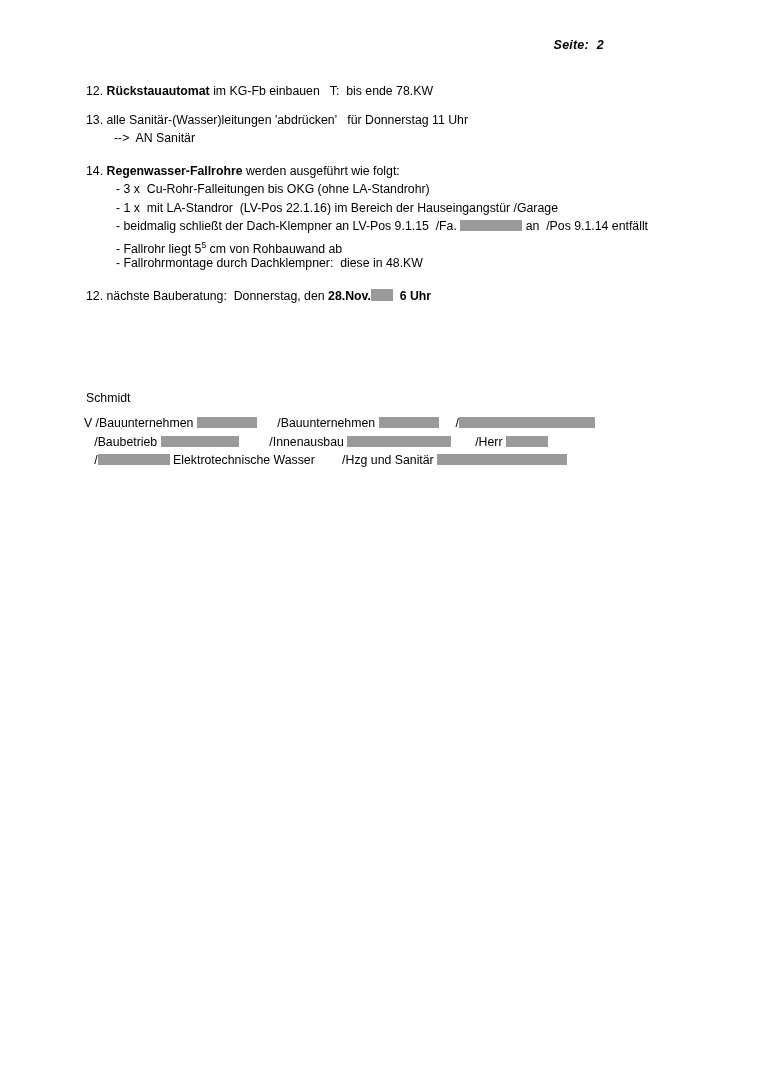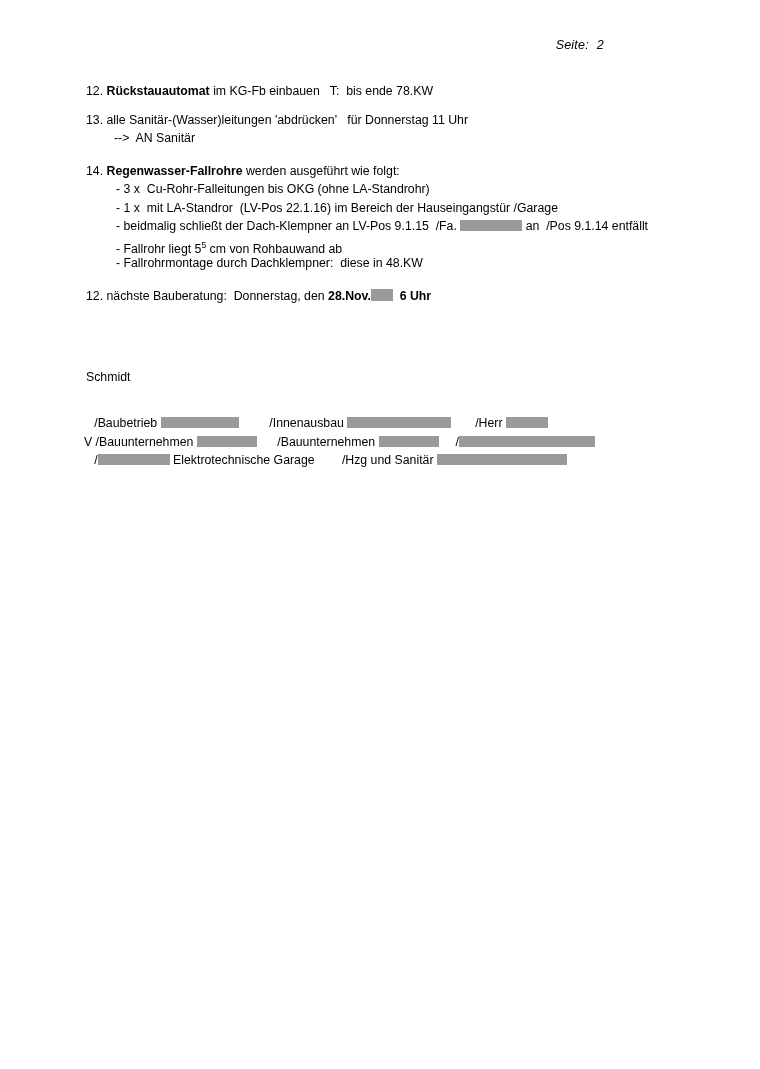--- a/index.html
+++ b/index.html
@@ -25,21 +25,21 @@
   
   .page-header {
     position: absolute;
     top: 38px;
     right: 0;
     width: 684px;
     text-align: right;
     padding-right: 156px;
     box-sizing: border-box;
     font-style: italic;
-    font-weight: normal;
+    font-weight: bold;
     font-size: 12.5px;
     letter-spacing: 0.2px;
   }
   .page-header .sep { display: inline-block; width: 8px; }
 
   
   .body {
     position: absolute;
     left: 86px;
     top: 82px;
@@ -72,21 +72,21 @@
   .redact.tall { height: 12px; }
 
   .indent1 { padding-left: 20px; }
   .indent2 { padding-left: 28px; }
   .indent3 { padding-left: 30px; }
 
   
   .signature {
     position: absolute;
     left: 86px;
-    top: 370px;
+    top: 391px;
     font-size: 12.3px;
   }
 
   
   .dist {
     position: absolute;
     left: 84px;
     top: 414px;
     font-size: 12.3px;
     line-height: 18.5px;
@@ -133,18 +133,18 @@
 
     <div class="item">
       <div class="line"><span class="num">12.</span> <span>nächste Bauberatung:  Donnerstag, den </span><span class="b">28.Nov.</span><span class="redact tall" style="width:22px"></span><span class="b">  6 Uhr</span></div>
     </div>
 
   </div>
 
   <div class="signature">Schmidt</div>
 
   <div class="dist">
+    <div class="row"><span>V /Bauunternehmen </span><span class="redact" style="width:60px"></span><span>      /Bauunternehmen </span><span class="redact" style="width:60px"></span><span>     /</span><span class="redact" style="width:136px"></span></div>
     <div class="row"><span>   /Baubetrieb </span><span class="redact" style="width:78px"></span><span>         /Innenausbau </span><span class="redact" style="width:104px"></span><span>       /Herr </span><span class="redact" style="width:42px"></span></div>
-    <div class="row"><span>V /Bauunternehmen </span><span class="redact" style="width:60px"></span><span>      /Bauunternehmen </span><span class="redact" style="width:60px"></span><span>     /</span><span class="redact" style="width:136px"></span></div>
-    <div class="row"><span>   /</span><span class="redact" style="width:72px"></span><span> Elektrotechnische Garage        /Hzg und Sanitär </span><span class="redact" style="width:130px"></span></div>
+    <div class="row"><span>   /</span><span class="redact" style="width:72px"></span><span> Elektrotechnische Wasser        /Hzg und Sanitär </span><span class="redact" style="width:130px"></span></div>
   </div>
 
 </div>
 
 </body></html>

